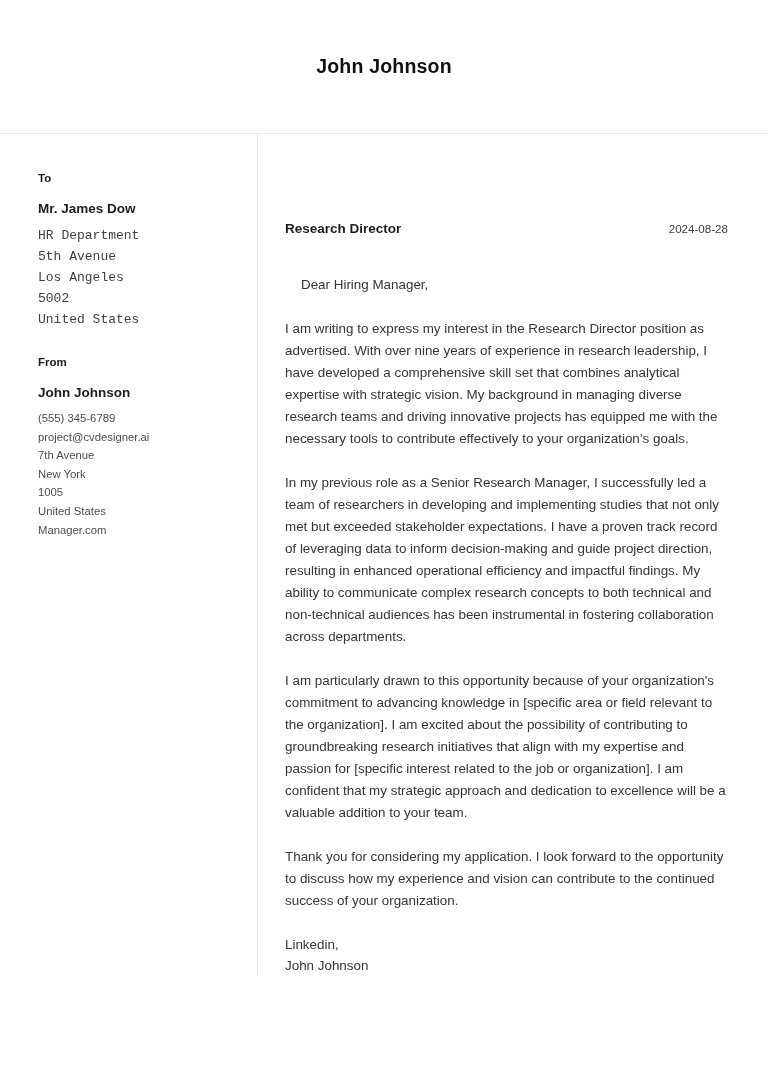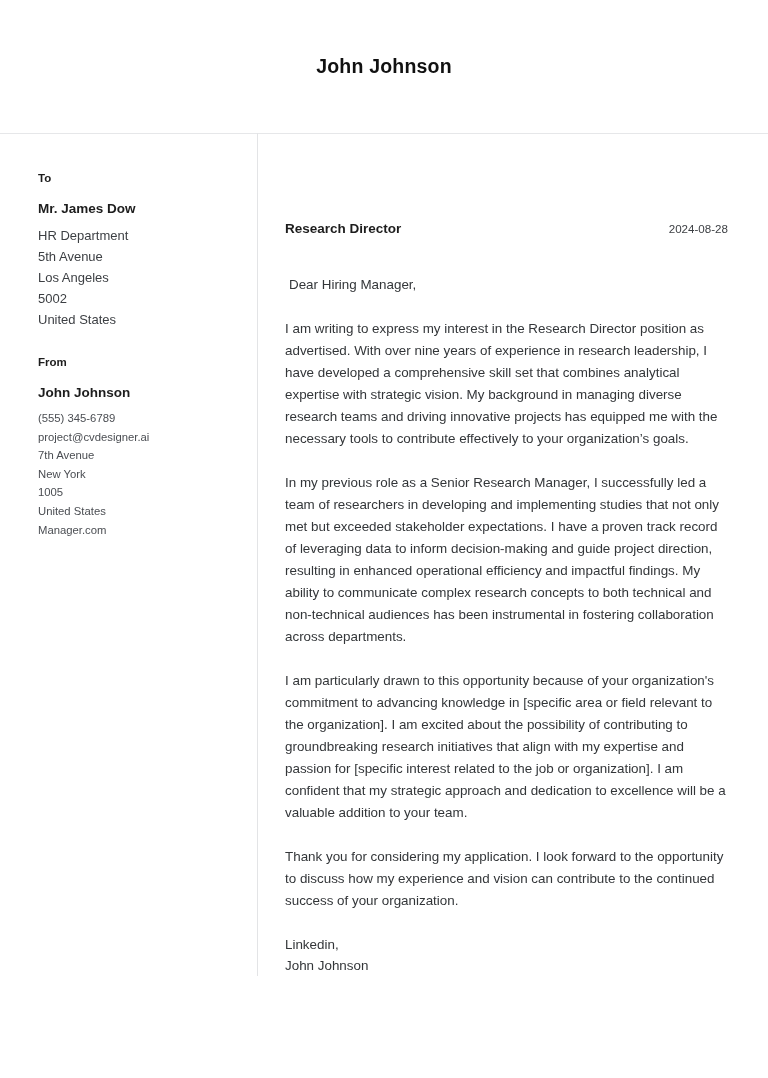--- a/index.html
+++ b/index.html
@@ -82,20 +82,21 @@
     font-size: 13.5px;
     font-weight: bold;
     color: #1d1d1d;
     margin: 0 0 7px 0;
     line-height: 1.35;
   }
   .side-line-lg {
     font-size: 13px;
     color: #3c3f43;
     line-height: 21px;
+    font-family: Liberation Mono, monospace;
   }
   .side-line-sm {
     font-size: 11.3px;
     color: #4a4d52;
     line-height: 18.6px;
   }
   .from-block {
     margin-top: 26px;
   }
 
@@ -121,21 +122,21 @@
   .letter-date {
     font-size: 11.6px;
     color: #3c3f43;
     line-height: 1.3;
     white-space: nowrap;
   }
   .salutation {
     font-size: 13.4px;
     color: #333639;
     line-height: 22px;
-    margin: 0 0 22px 4px;
+    margin: 0 0 22px 16px;
   }
   .para {
     font-size: 13.4px;
     color: #333639;
     line-height: 22px;
     margin: 0 0 22px 0;
     max-width: 445px;
   }
   .closing {
     font-size: 13.4px;

